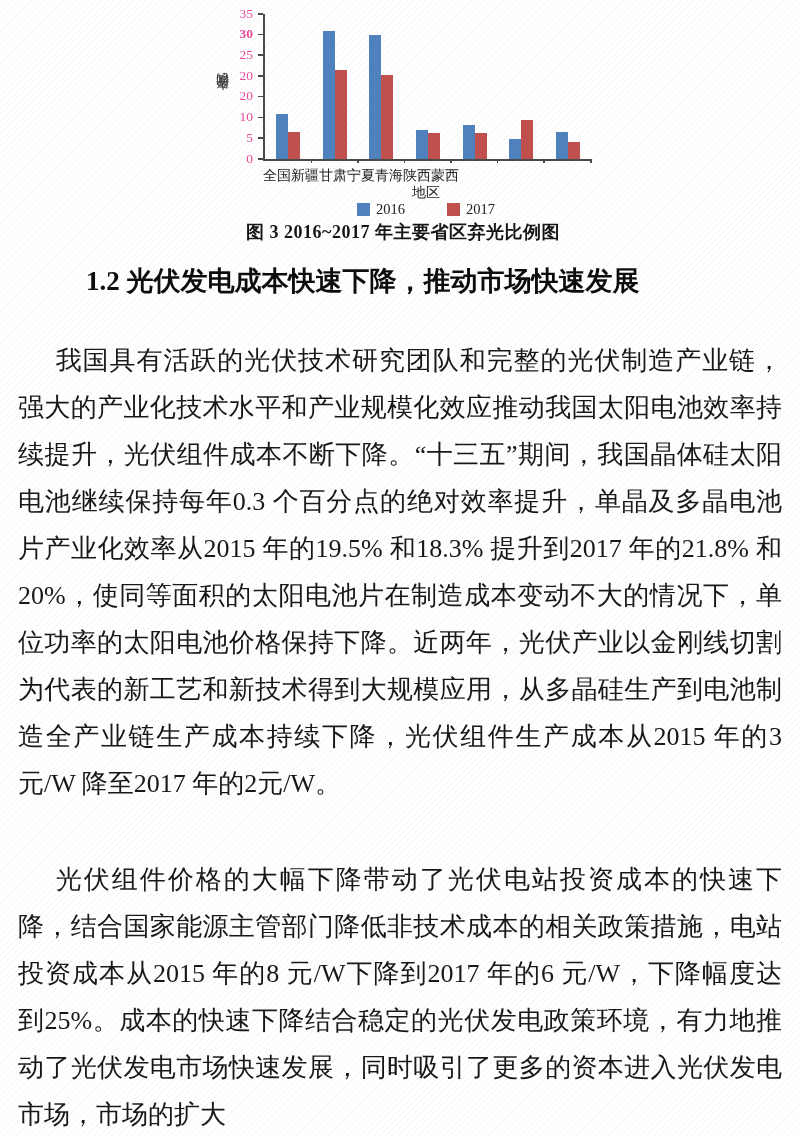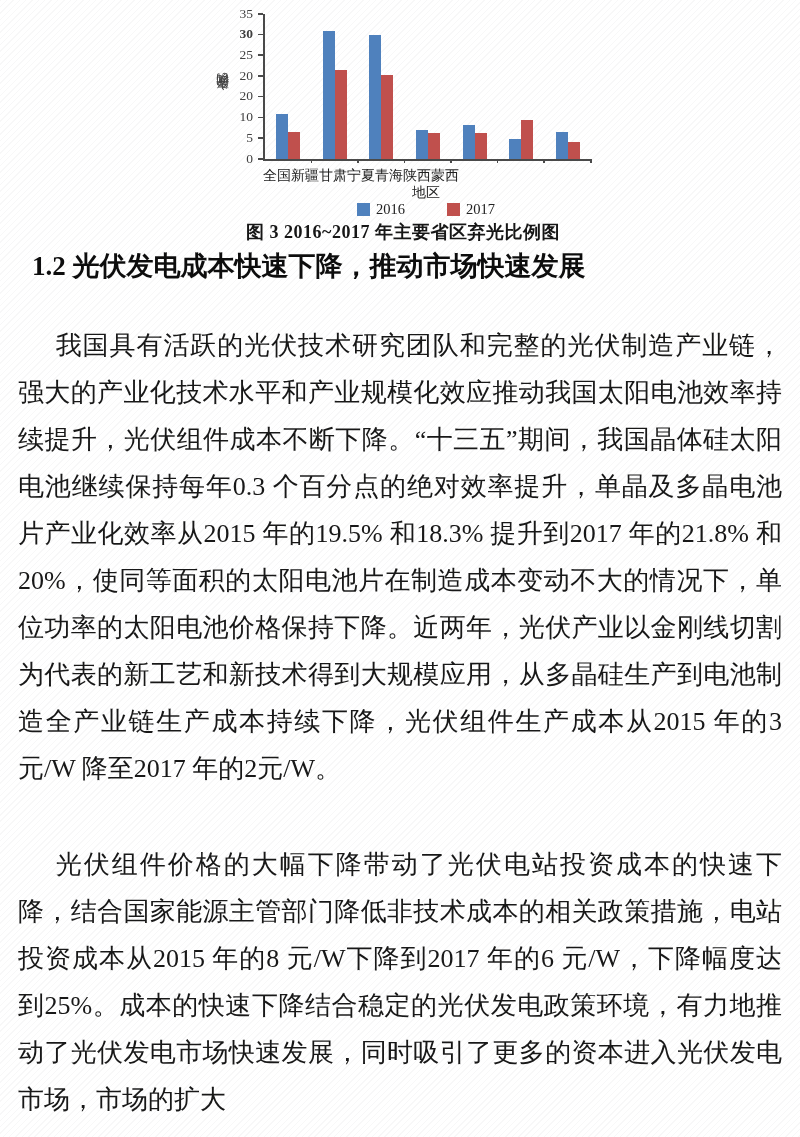--- a/index.html
+++ b/index.html
@@ -19,21 +19,21 @@
   
   .figure { position: relative; margin: 6px 0 0 210px; width: 386px; }
   .chart { position: relative; height: 216px; color: #333; }
   .ylabel {
     position: absolute; left: 4px; top: 14px; height: 145px;
     display: flex; align-items: center; justify-content: center;
     writing-mode: vertical-rl; transform: rotate(180deg);
     font-size: 13px; color: #444; letter-spacing: 2px;
   }
   .yticks { position: absolute; left: 20px; top: 14px; width: 27px; height: 145px; }
-  .ytick { position: absolute; right: 4px; font-size: 13.5px; color: #404040; line-height: 1; }
+  .ytick { position: absolute; right: 4px; font-size: 13.5px; color: #ec4899; line-height: 1; }
   .ymarks { position: absolute; left: 48px; top: 14px; width: 5px; height: 145px; }
   .ytickmark { position: absolute; left: 0; width: 5px; height: 1.5px; background: #4a4a4a; }
   .plot {
     position: absolute; left: 53px; top: 14px; width: 326px; height: 145px;
     border-left: 2px solid #4a4a4a; border-bottom: 2px solid #4a4a4a;
     display: flex; align-items: flex-end; justify-content: space-around;
   }
   .group { display: flex; align-items: flex-end; }
   .bar { width: 12px; }
   .xtickmark { position: absolute; top: 100%; width: 1.5px; height: 4px; background: #4a4a4a; }
@@ -53,21 +53,21 @@
   }
   .legend-item { display: flex; align-items: center; gap: 6px; }
   .swatch { width: 13px; height: 13px; display: inline-block; }
   .caption {
     margin-top: 4px; text-align: center;
     font-size: 18px; font-weight: bold; color: #161616; letter-spacing: 0.5px;
   }
 
   
   .heading {
-    margin: 7px 0 0 0; padding-left: 32px;
+    margin: 22px 0 0 0; padding-left: 86px;
     font-size: 27px; line-height: 30px; font-weight: bold; color: #0d0d0d;
   }
   .para {
     margin: 0 auto; width: 764px;
     font-size: 26px; line-height: 47px;
     text-align: justify; text-indent: 1.45em;
     color: #181818;
   }
   .para-1 { margin-top: 41px; }
   .para-2 { margin-top: 49px; }

